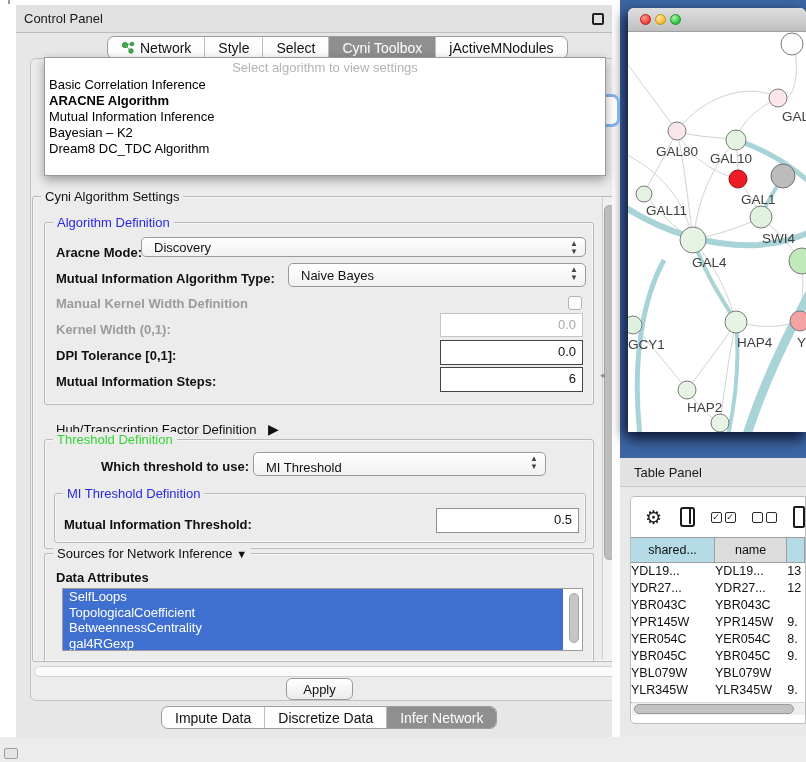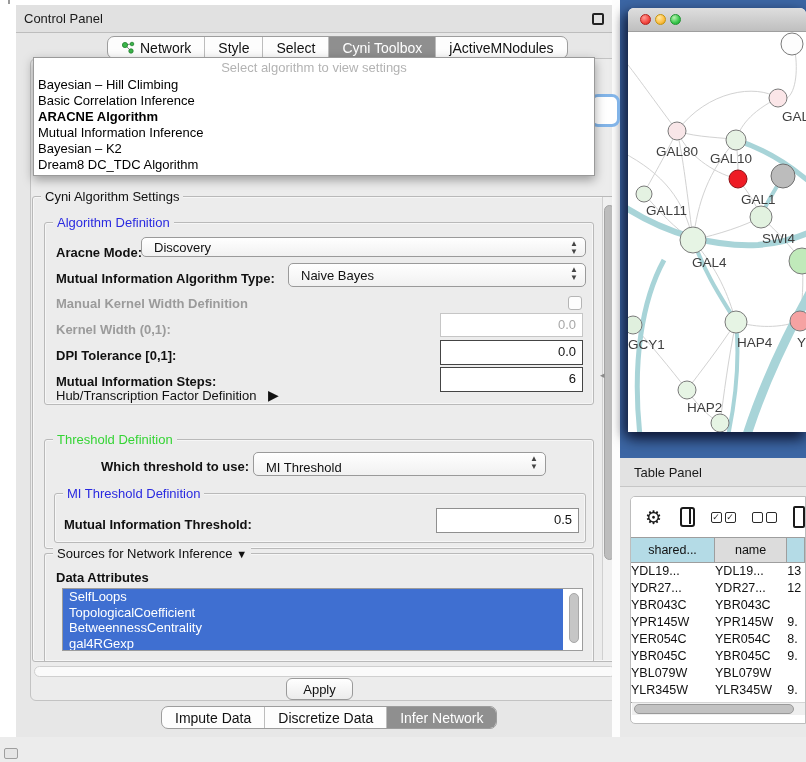--- a/index.html
+++ b/index.html
@@ -23,21 +23,21 @@
   .seg.sel{background:#8f8f8f;color:#fff;}
   .net-ico{width:14px;height:14px;margin-right:5px;}
 
   
   .page{left:14px;top:58px;width:592px;height:643px;background:#ececec;border:1px solid #c3c3c3;border-radius:6px;}
 
   
   .focus-frag{left:574px;top:94px;width:30px;height:33px;border:3px solid #82b4e8;border-radius:8px;background:#fff;z-index:4;}
 
   
-  .popup{left:17px;top:57px;width:562px;height:119px;background:#fff;border:1px solid #9a9a9a;
+  .popup{left:28px;top:57px;width:562px;height:119px;background:#fff;border:1px solid #9a9a9a;
          box-shadow:0 4px 10px rgba(0,0,0,0.35);z-index:10;}
   .popup-ph{height:19px;line-height:19px;text-align:center;color:#b3b3b3;font-size:13px;}
   .popup-item{height:16px;line-height:16px;padding-left:4px;font-size:13px;color:#000;white-space:nowrap;}
   .popup-item.bold{font-weight:bold;}
 
   
   .grp{border:1px solid #b9b9b9;border-radius:3px;box-shadow:inset 0 0 0 1px #f6f6f6;}
   .legend{position:absolute;top:-8px;left:8px;background:#ececec;padding:0 4px;font-size:13px;white-space:nowrap;}
   .legend.blue{color:#2a2ae0;}
   .legend.green{color:#35d435;}
@@ -141,21 +141,20 @@
           <span>jActiveMNodules</span>
         </div>
     </div>
 
     <div class="abs page" style="top:53px;"></div>
 
     <div class="abs focus-frag" style="top:89px;"></div>
 
     <div class="abs popup" style="top:52px;">
       <div class="popup-ph">Select algorithm to view settings</div>
-      <div class="popup-item">Bayesian – Hill Climbing</div>
       <div class="popup-item">Basic Correlation Inference</div>
       <div class="popup-item bold">ARACNE Algorithm</div>
       <div class="popup-item">Mutual Information Inference</div>
       <div class="popup-item">Bayesian – K2</div>
       <div class="popup-item">Dream8 DC_TDC Algorithm</div>
     </div>
 
     <div class="abs grp" style="left:16px;top:191px;width:586px;height:466px;">
       <span class="legend">Cyni Algorithm Settings</span>
     </div>
@@ -191,21 +190,21 @@
 
     <div class="abs lbl dis" style="left:40px;top:317px;">Kernel Width (0,1):</div>
     <div class="abs tfield dis" style="left:424px;top:308px;width:143px;height:24px;">0.0</div>
 
     <div class="abs lbl" style="left:40px;top:343px;">DPI Tolerance [0,1]:</div>
     <div class="abs tfield" style="left:424px;top:335px;width:143px;height:25px;">0.0</div>
 
     <div class="abs lbl" style="left:40px;top:369px;">Mutual Information Steps:</div>
     <div class="abs tfield" style="left:424px;top:362px;width:143px;height:25px;">6</div>
 
-    <div class="abs lbl" style="left:40px;top:382px;font-weight:normal;">
+    <div class="abs lbl" style="left:40px;top:416px;font-weight:normal;">
       <span>Hub/Transcription Factor Definition</span>
       <span style="font-size:14px;margin-left:8px;">▶</span>
     </div>
 
     <div class="abs grp" style="left:28px;top:434px;width:550px;height:110px;">
       <span class="legend green">Threshold Definition</span>
     </div>
 
     <div class="abs lbl" style="left:85px;top:454px;">Which threshold to use:</div>
     <div class="abs combo" style="left:237px;top:447px;width:293px;height:24px;align-items:flex-end;">

